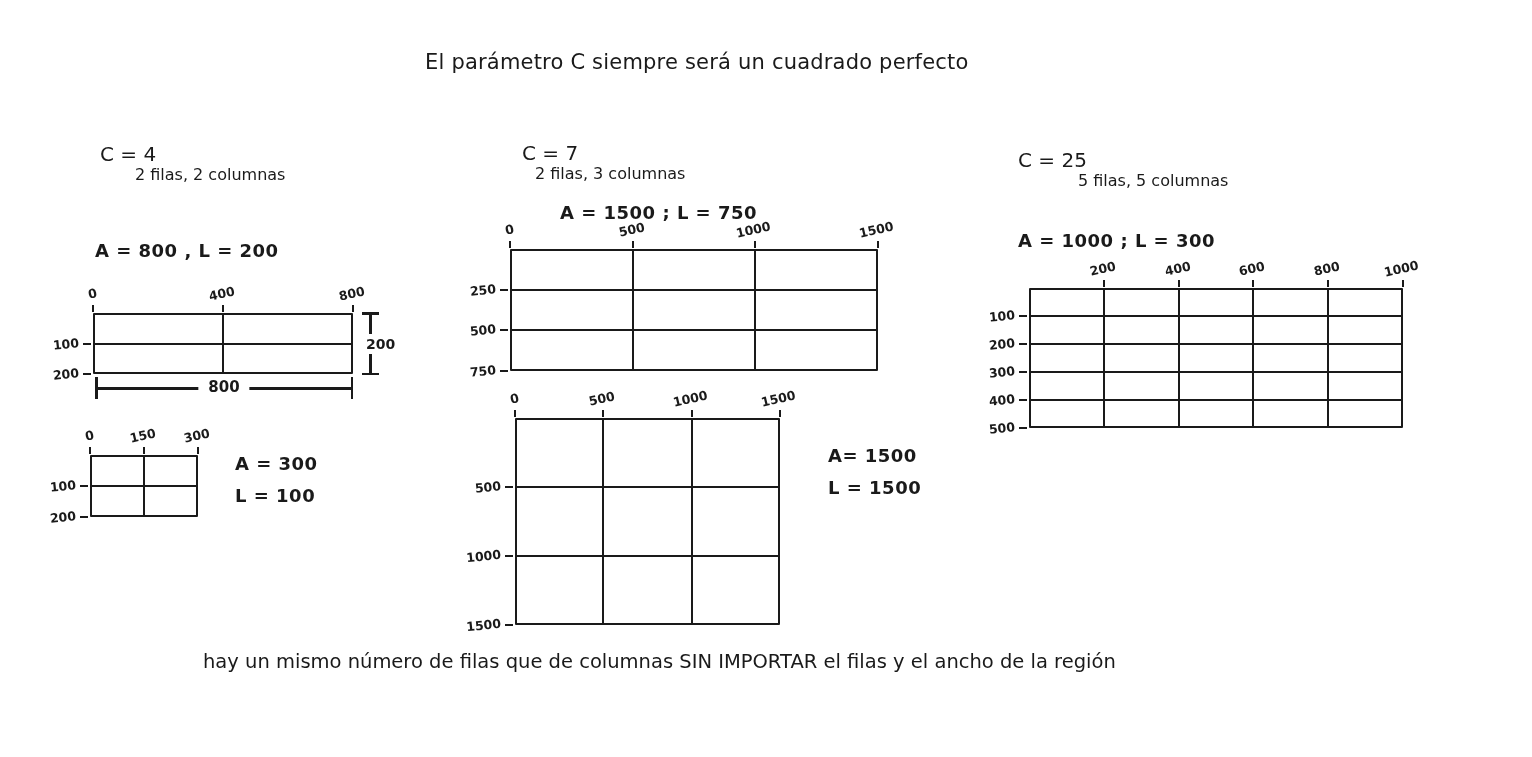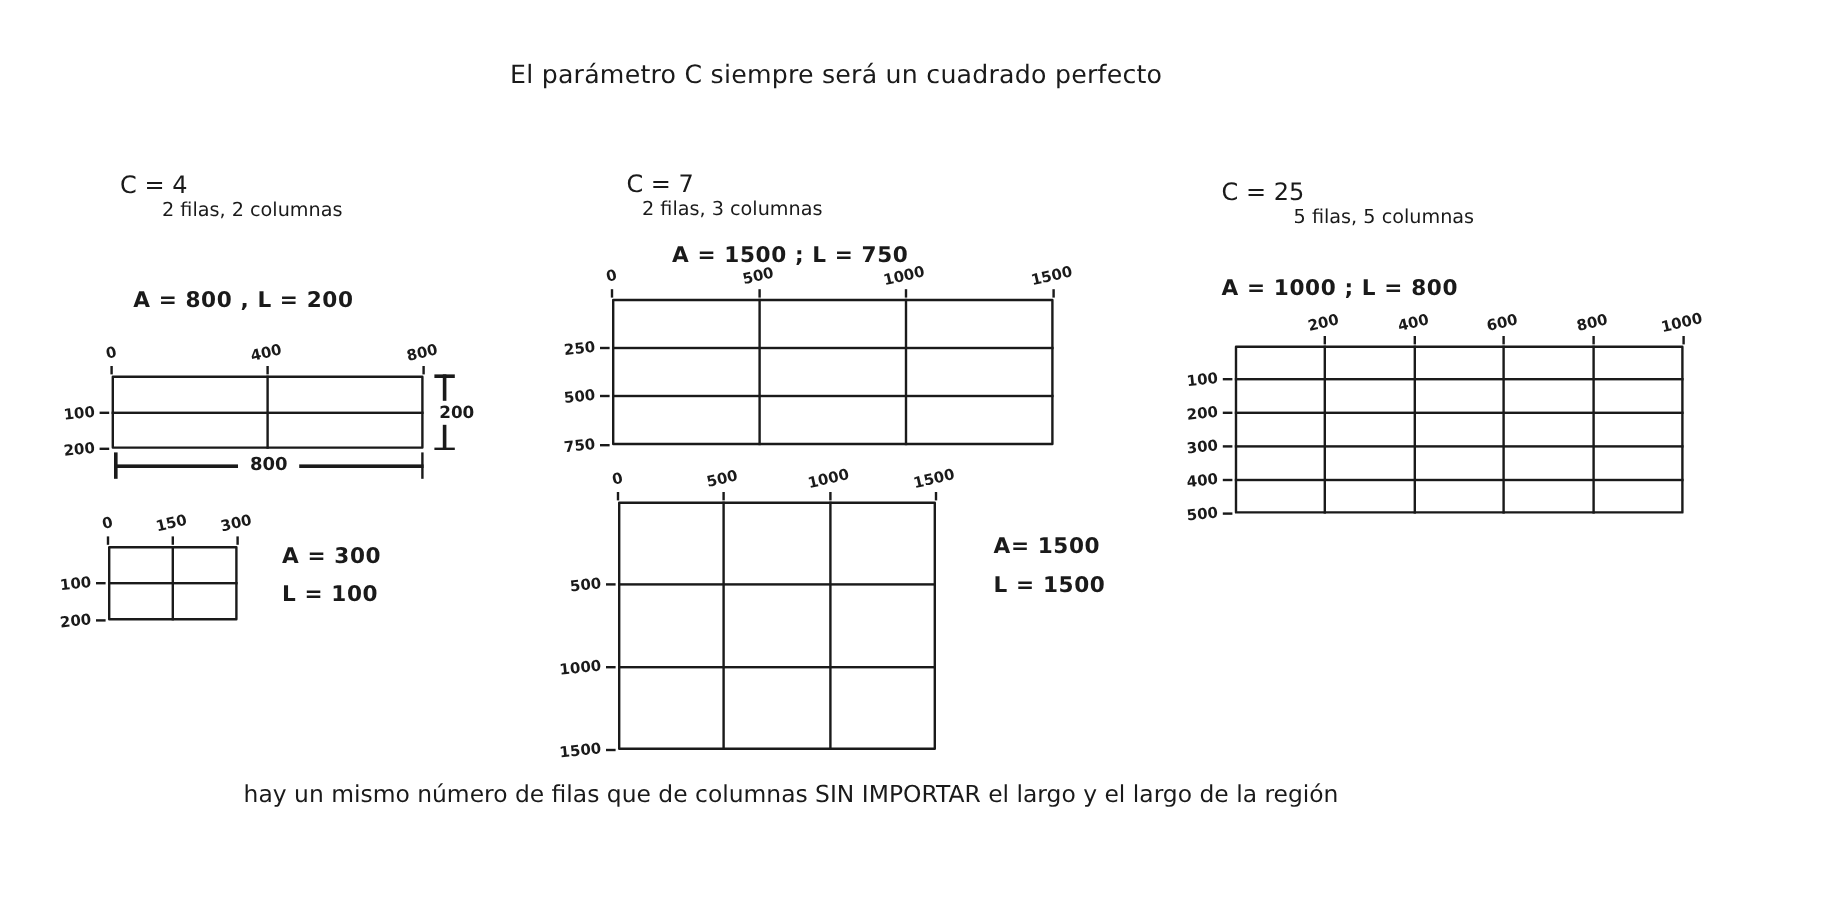--- a/index.html
+++ b/index.html
@@ -54,29 +54,29 @@
     background:#fff; padding:2px 1px; font-size:14px; font-weight:bold;
   }
 </style>
 </head>
 <body>
 
 <div class="abs page-title" style="left:425px; top:50px;">El parámetro C siempre será un cuadrado perfecto</div>
 
 <div class="abs sec-heading" style="left:100px; top:117px;">C = 4</div>
 <div class="abs sec-sub" style="left:135px; top:165px;">2 filas, 2 columnas</div>
-<div class="abs sec-params" style="left:95px; top:240px;margin-left:16px;">A = 800 ,   L = 200</div>
+<div class="abs sec-params" style="left:95px; top:240px;">A = 800 ,   L = 200</div>
 
 <div class="abs sec-heading" style="left:522px; top:116px;">C = 7</div>
 <div class="abs sec-sub" style="left:535px; top:164px;">2 filas, 3 columnas</div>
 <div class="abs sec-params" style="left:560px; top:202px;">A = 1500 ;   L = 750</div>
 
 <div class="abs sec-heading" style="left:1018px; top:123px;">C = 25</div>
 <div class="abs sec-sub" style="left:1030px; top:171px;margin-left:48px;">5 filas, 5 columnas</div>
-<div class="abs sec-params" style="left:1018px; top:230px;">A = 1000  ;   L = 800</div>
+<div class="abs sec-params" style="left:1018px; top:230px;">A = 1000  ;   L = 300</div>
 
 <div class="grid-fig" style="left:93px; top:313px; width:260px; height:61px;">
     <div class="gbox"></div>
     <div class="gline-v" style="left: calc(50% - 1px);"></div>
     <div class="gline-h" style="top: calc(50% - 1px);"></div>
     <div class="gtick-x" style="left: calc(0% - 1px);"></div>
     <div class="glabel-x" style="left: 0%;">0</div>
     <div class="gtick-x" style="left: calc(50% - 1px);"></div>
     <div class="glabel-x" style="left: 50%;">400</div>
     <div class="gtick-x" style="left: calc(100% - 1px);"></div>
@@ -191,14 +191,14 @@
 <div class="abs side-note" style="left:235px; top:448px;">
   <div>A = 300</div>
   <div>L = 100</div>
 </div>
 <div class="abs side-note" style="left:828px; top:440px;">
   <div>A= 1500</div>
   <div>L = 1500</div>
 </div>
 
 <div class="abs footer-text" style="left:203px; top:648px;">
-  <div>hay un mismo número de filas que de columnas SIN IMPORTAR el largo y el largo de la región</div>
+  <div>hay un mismo número de filas que de columnas SIN IMPORTAR el filas y el ancho de la región</div>
 </div>
 
 </body></html>

